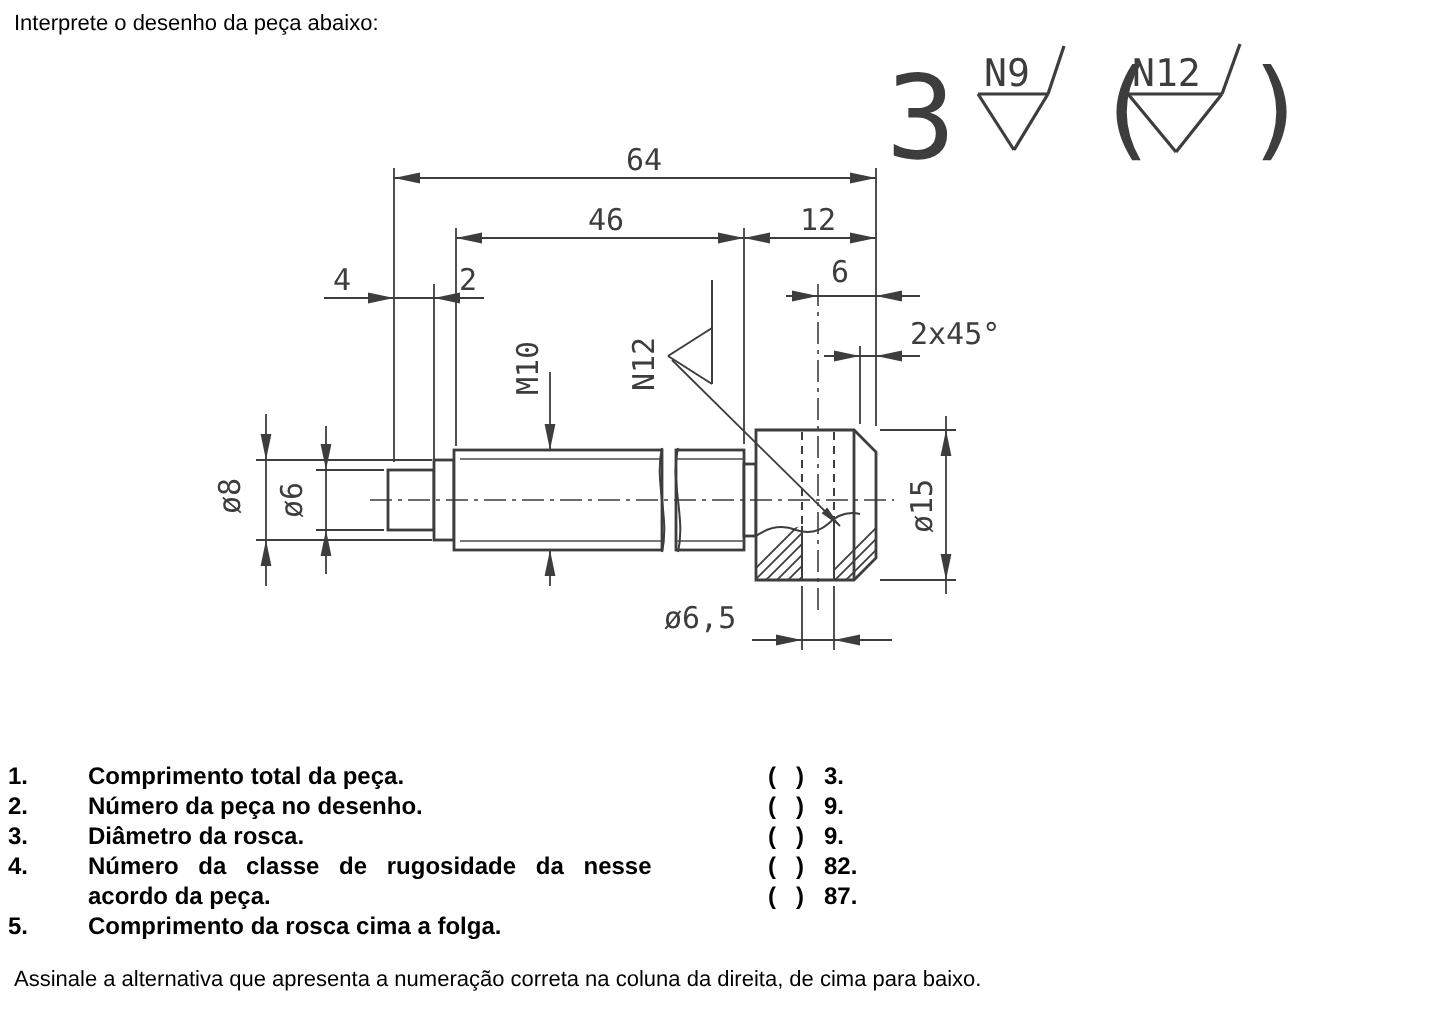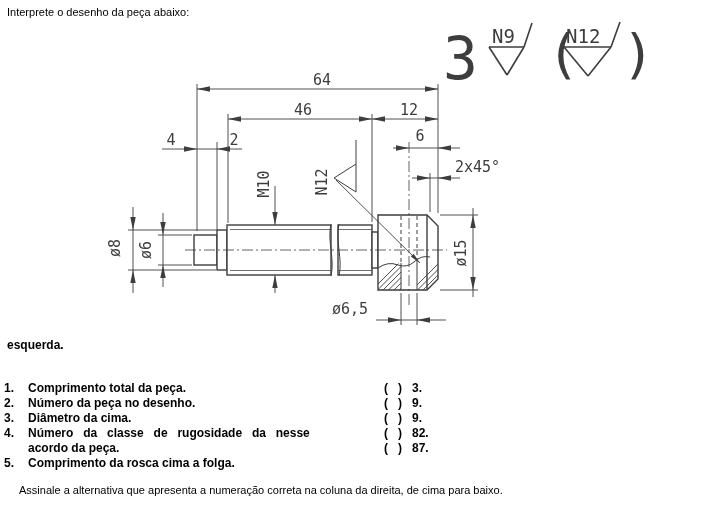--- a/index.html
+++ b/index.html
@@ -8,24 +8,24 @@
     font-family:"Liberation Sans",sans-serif;color:#000;overflow:hidden;
   }
   .btxt{font-weight:normal;font-size:11px;line-height:15px;white-space:nowrap;}
   #header{position:absolute;left:7px;top:5px;}
   #drawing-svg{position:absolute;left:0;top:0;}
   #prompt{position:absolute;left:7px;top:337px;width:705px;}
   #prompt .pline1{font-weight:bold;font-size:12px;line-height:16px;text-align:justify;text-align-last:justify;}
   #prompt .pline2{font-weight:bold;font-size:12px;line-height:16px;}
   .lrow{position:absolute;font-weight:bold;font-size:12px;white-space:nowrap;}
   .lnum{position:absolute;left:4px;top:0;}
-  .ltext{position:absolute;left:28px;top:0;text-align:center;}
+  .ltext{position:absolute;left:44px;top:0;text-align:center;}
   .stretch{word-spacing:6.5px;}
   .rrow{position:absolute;left:384px;font-weight:bold;font-size:12px;white-space:pre;}
-  #footer{position:absolute;left:19px;top:483px;}
+  #footer{position:absolute;left:7px;top:483px;}
   svg text{fill:#3d3d3d;font-family:"DejaVu Sans Mono",monospace;}
   .dimtxt{font-size:15px;}
   .bigtxt{font-size:58px;}
   .partxt{font-size:54px;}
   .ntxt{font-size:19px;}
 </style>
 </head>
 <body>
 
 <div id="header" class="btxt">Interprete o desenho da peça abaixo:</div>
@@ -189,34 +189,33 @@
       <line x1="564" y1="47" x2="611" y2="47"></line>
       <line x1="564" y1="47" x2="588" y2="76"></line>
       <line x1="588" y1="76" x2="611" y2="47"></line>
       <line x1="611" y1="47" x2="620" y2="22"></line>
     </g>
     <text class="partxt" x="622" y="73">)</text>
   </g>
 </svg>
 
 <div id="prompt">
-  <div class="pline2">esquerda.</div>
 </div>
 
 <div class="lrow" style="top:381px">
   <span class="lnum">1.</span>
   <span class="ltext">Comprimento total da peça.</span>
 </div>
 <div class="lrow" style="top:396px">
   <span class="lnum">2.</span>
   <span class="ltext">Número da peça no desenho.</span>
 </div>
 <div class="lrow" style="top:411px">
   <span class="lnum">3.</span>
-  <span class="ltext">Diâmetro da cima.</span>
+  <span class="ltext">Diâmetro da rosca.</span>
 </div>
 <div class="lrow" style="top:426px">
   <span class="lnum">4.</span>
   <span class="ltext stretch">Número da classe de rugosidade da nesse</span>
 </div>
 <div class="lrow" style="top:441px">
   <span class="ltext">acordo da peça.</span>
 </div>
 <div class="lrow" style="top:456px">
   <span class="lnum">5.</span>

